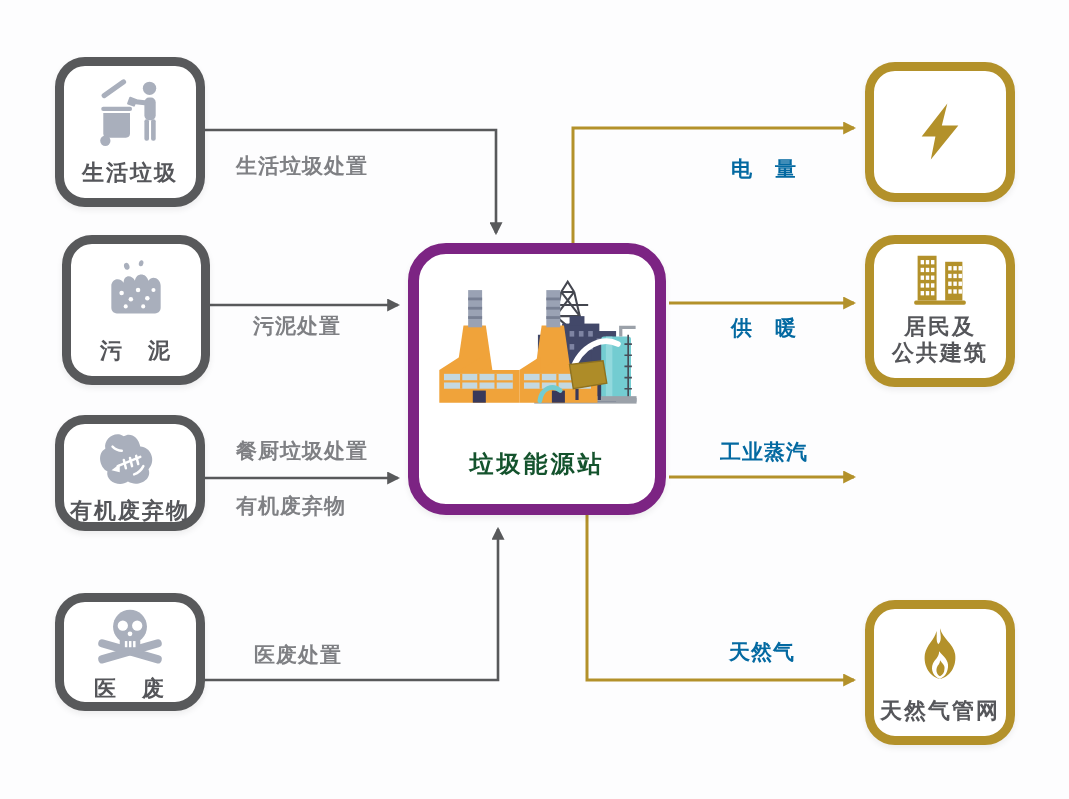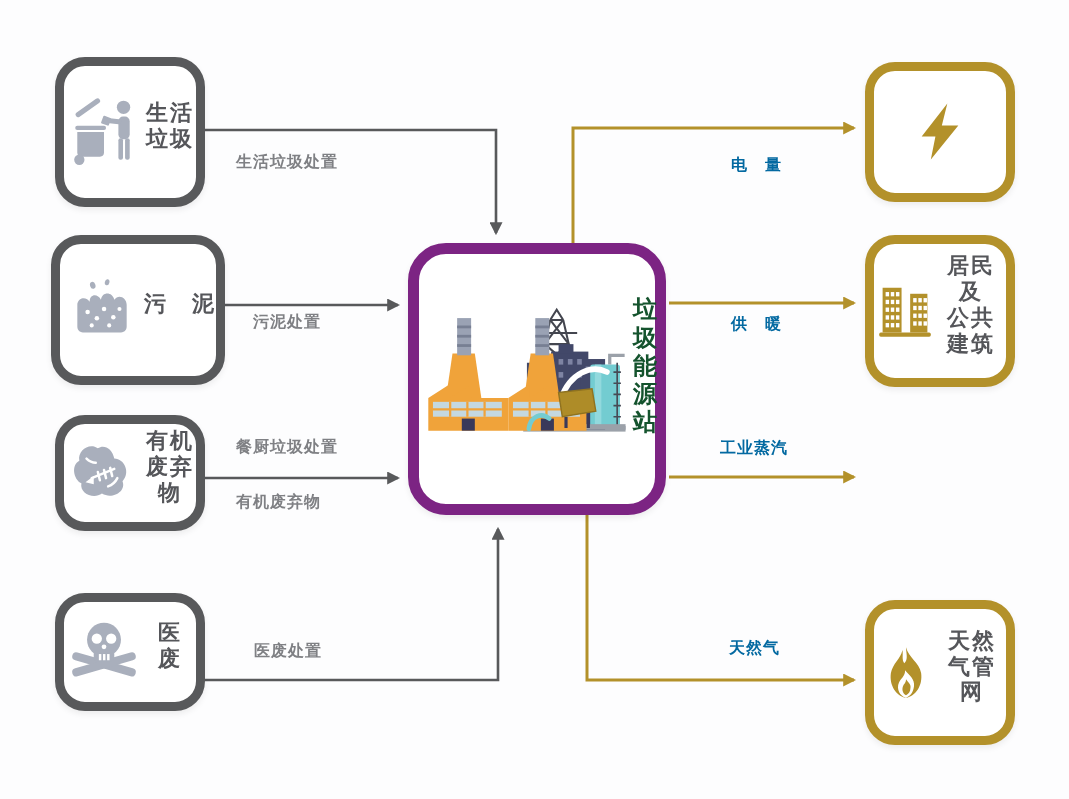--- a/index.html
+++ b/index.html
@@ -7,35 +7,35 @@
     position:relative; width:1069px; height:799px;
     background:#fdfdfe; overflow:hidden;
     font-family:"DejaVu Sans","Liberation Sans",sans-serif;
   }
   .edges { position:absolute; left:0; top:0; }
   .e-gray { stroke:#58595B; stroke-width:2.6; fill:none; }
   .e-gold { stroke:#B3912A; stroke-width:3; fill:none; }
 
   .node {
     position:absolute; background:#ffffff; box-sizing:border-box;
-    display:flex; align-items:center;
+    display:flex; flex-direction:column; align-items:center;
     box-shadow:0 3px 6px rgba(0,0,0,0.07);
   }
   .node.gray { border:9px solid #58595B; border-radius:30px; }
   .node.gold { border:9px solid #B3912A; border-radius:30px; }
   .node .icon { flex:1; display:flex; align-items:center; justify-content:center; width:100%; }
   .node .label {
     font-weight:bold; color:#55565A; font-size:22px; line-height:1.18;
     text-align:center; padding-bottom:12px; letter-spacing:2px; white-space:pre-line;
   }
   .center-node { border:11px solid #7C2483; border-radius:38px; }
   .center-node .label.center-title {
     color:#14532d; font-size:24px; letter-spacing:3px; padding-bottom:26px;
   }
-  .edge-label { position:absolute; font-weight:bold; font-size:16px; letter-spacing:1px; white-space:nowrap; }
+  .edge-label { position:absolute; font-weight:bold; font-size:21px; letter-spacing:1px; white-space:nowrap; }
   .edge-label.gray { color:#7F8084; }
   .edge-label.gold { color:#0369a1;text-align:center; }
 
   .ic-gray { fill:#A9AFBC; }
   .ic-gold { fill:#B3912A; }
 </style>
 </head>
 <body>
 
 <div class="stage">
@@ -72,21 +72,21 @@
           <rect x="50" y="21" width="11" height="22" rx="4.5"></rect>
           <rect x="39" y="23" width="14" height="5" rx="2.5" transform="rotate(6 46 25)"></rect>
           <rect x="50" y="42" width="4.5" height="21" rx="2"></rect>
           <rect x="56.5" y="42" width="4.5" height="21" rx="2"></rect>
         </g>
       </svg>
     </span>
     <div class="label">生活垃圾</div>
   </div>
 
-  <div class="node gray" style="left:51px;top:235px;width:174px;height:150px">
+  <div class="node gray" style="left:62px;top:235px;width:148px;height:150px">
     <span class="icon">
       <svg width="80" height="74" viewBox="0 0 72 72" aria-hidden="true">
         <g class="ic-gray">
           <path d="M12,30 C14,22 22,24 24,28 C24,20 32,20 35,26 C36,18 46,18 48,26 C52,20 60,24 60,31 L60,52 C60,56 57,58 53,58 L19,58 C15,58 12,56 12,52 Z"></path>
           <ellipse cx="27" cy="12" rx="2.6" ry="3.4" transform="rotate(-18 27 12)"></ellipse>
           <ellipse cx="41" cy="9" rx="2.2" ry="3" transform="rotate(14 41 9)"></ellipse>
         </g>
         <g fill="#ffffff">
           <circle cx="22" cy="38" r="2.2"></circle>
             <circle cx="31" cy="44" r="2.2"></circle>

